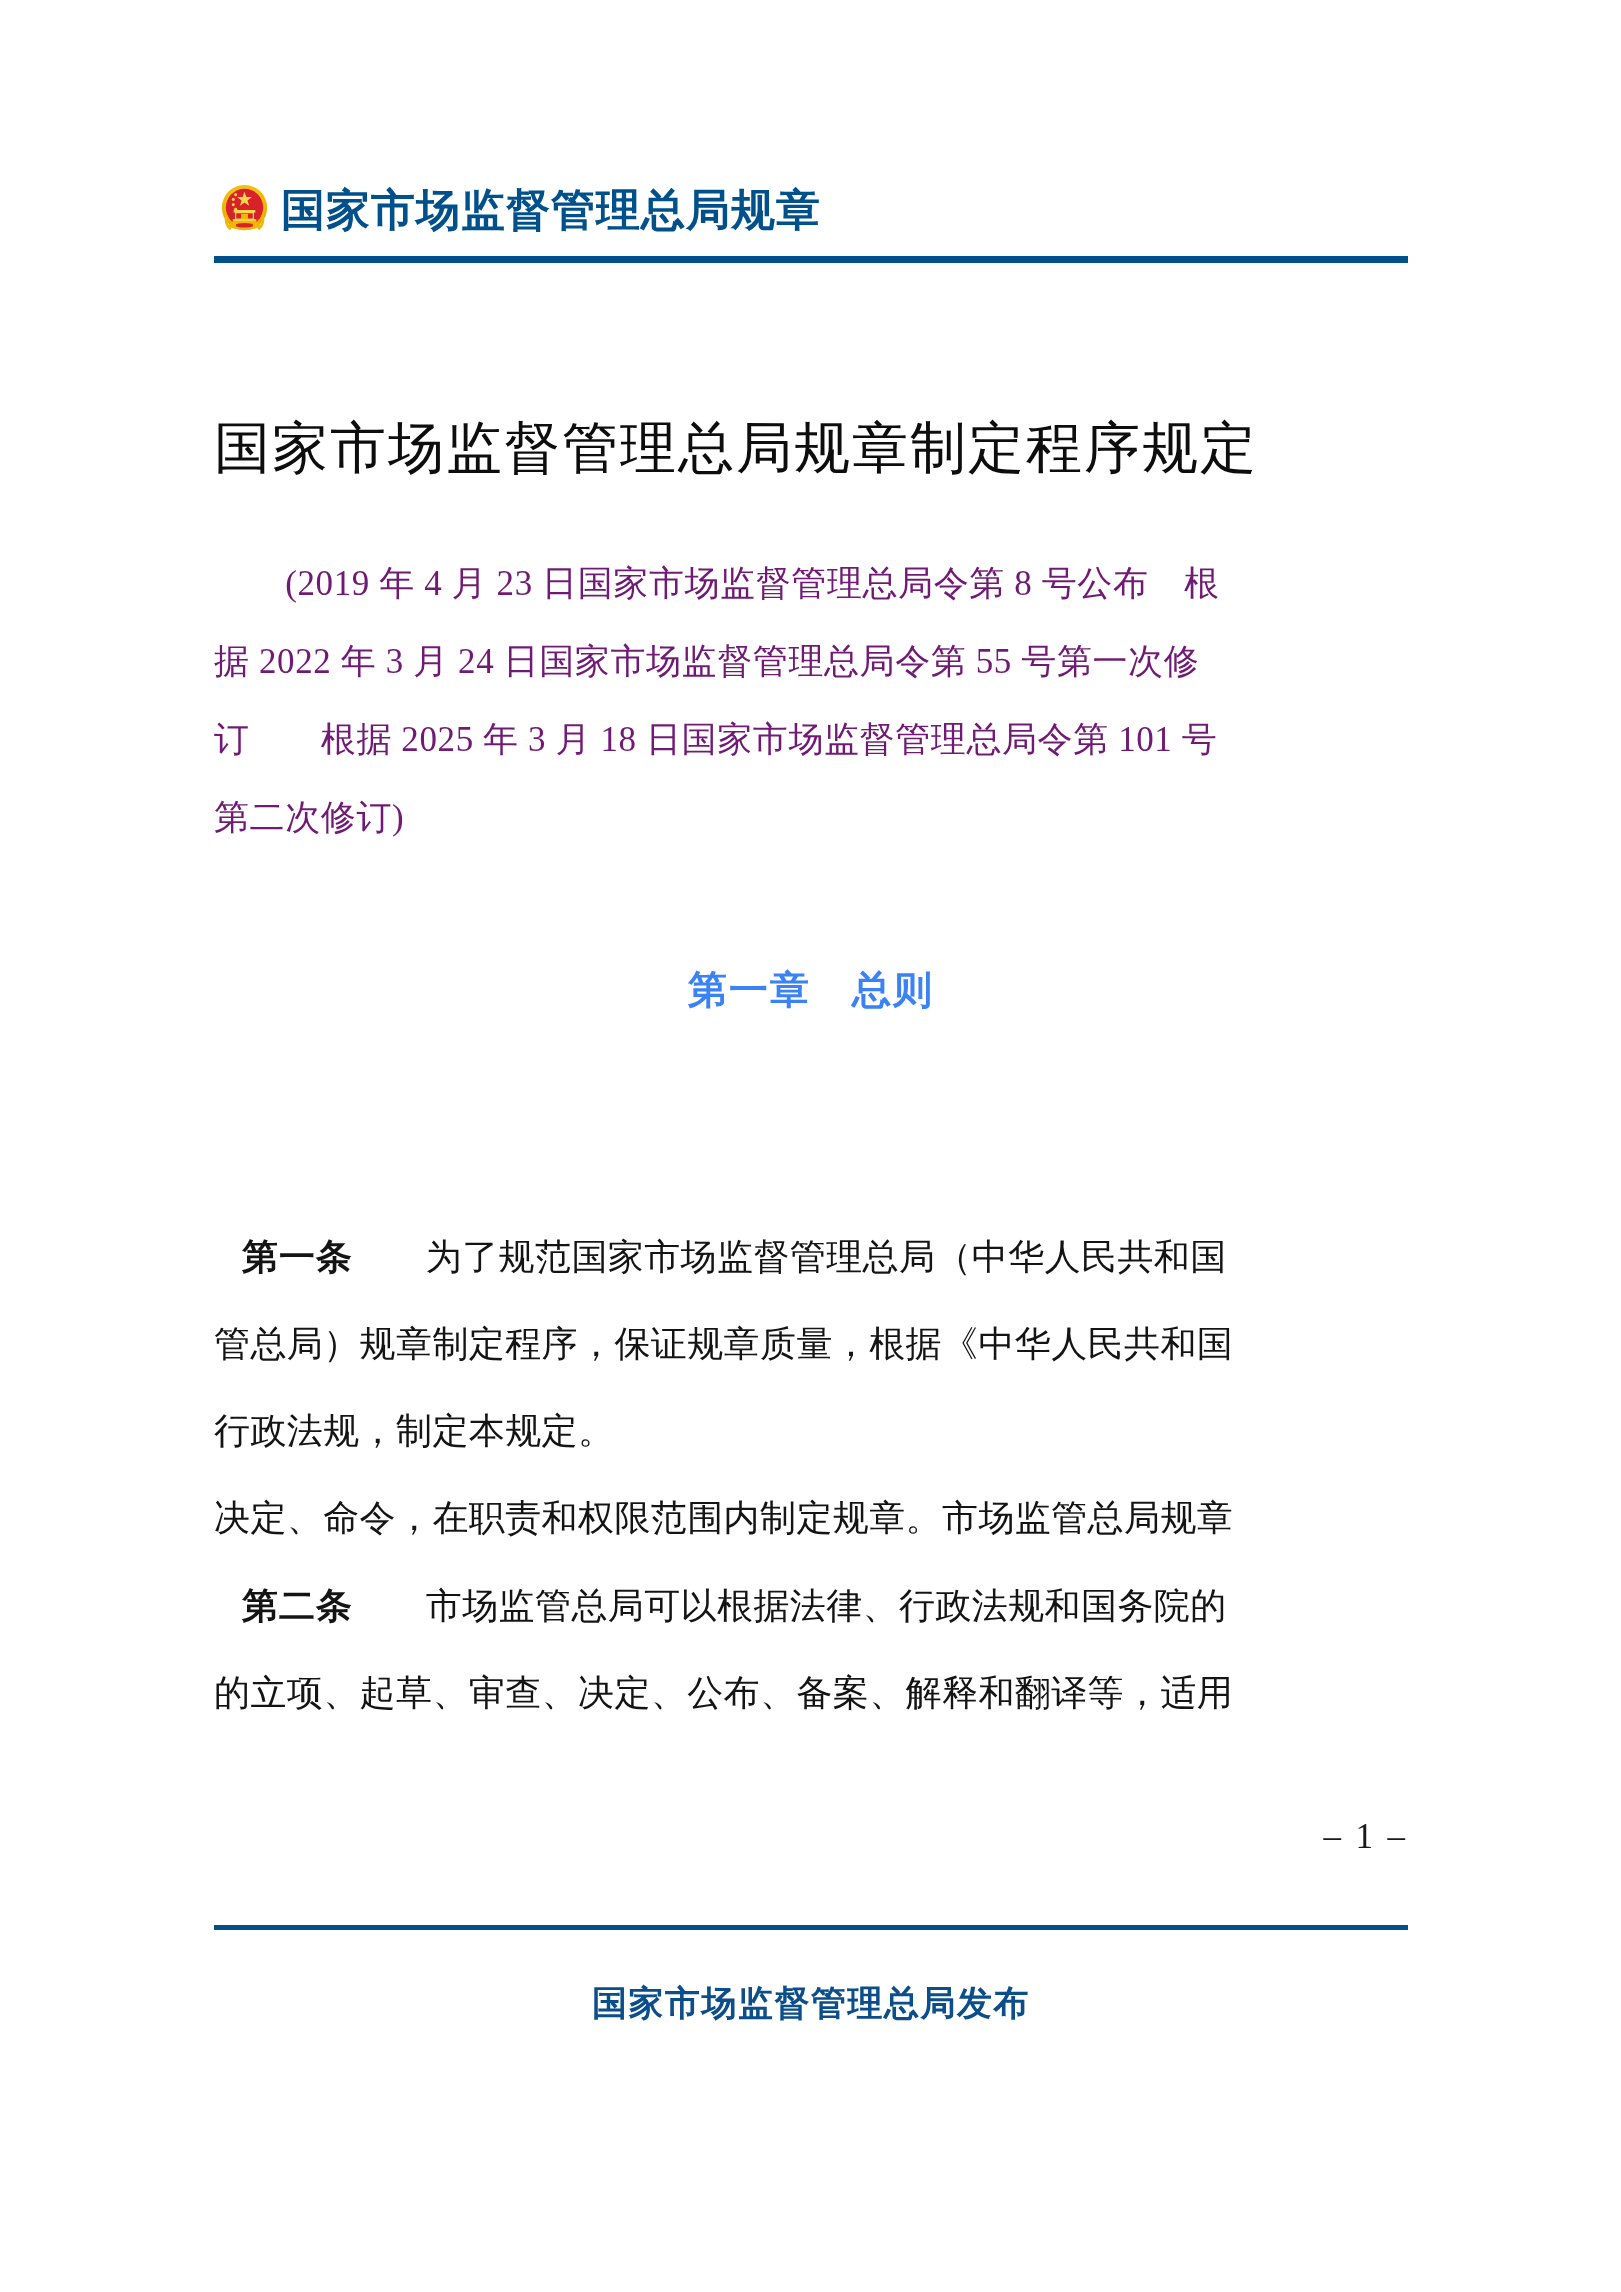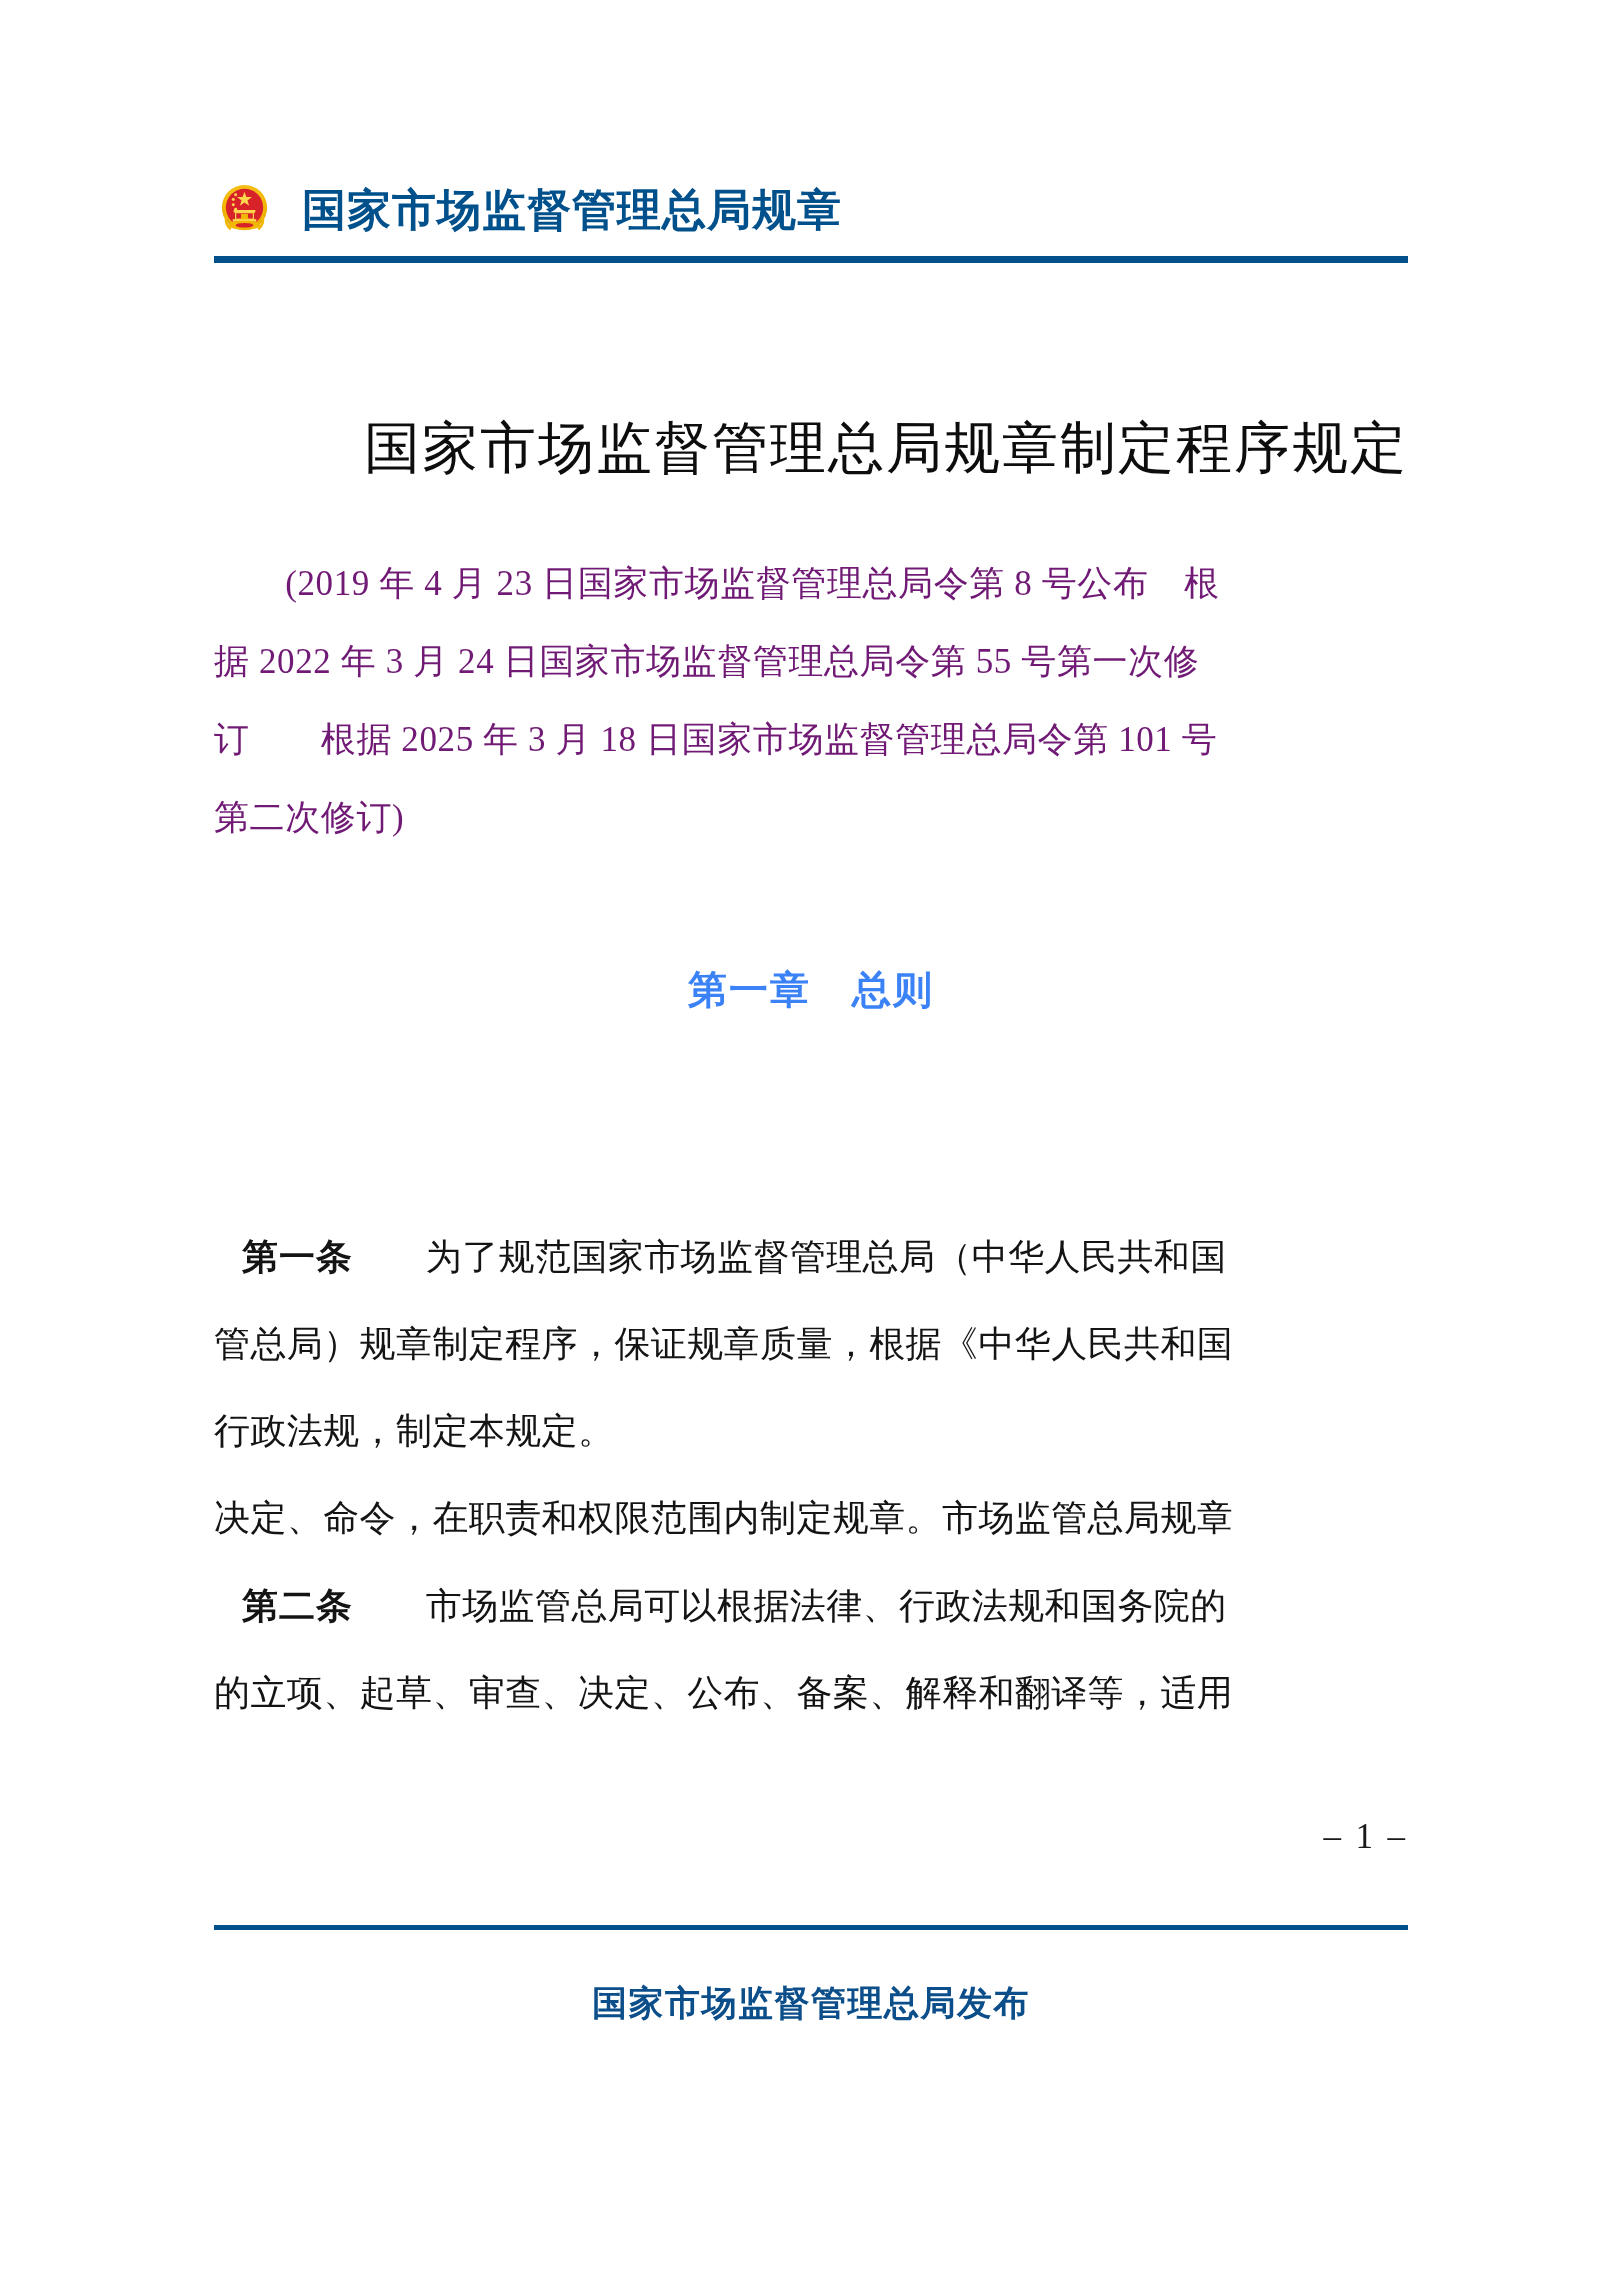--- a/index.html
+++ b/index.html
@@ -23,21 +23,21 @@
   }
 
   
   .doc-header {
     position: absolute;
     left: 214px;
     top: 173px;
     width: 1194px;
     display: flex;
     align-items: center;
-    gap: 27px;
+    gap: 6px;
     height: 74px;
   }
 
   .emblem {
     width: 61px;
     height: 61px;
     flex: 0 0 61px;
     position: relative;
   }
 
@@ -68,21 +68,21 @@
     height: 4.9px;
     background: #00508c;
   }
 
   
   .doc-title {
     position: absolute;
     left: 214px;
     top: 414px;
     width: 1194px;
-    text-align: right;
+    text-align: left;
     font-family: "Liberation Sans", "DejaVu Sans", sans-serif;
     font-size: 56px;
     line-height: 1.2;
     letter-spacing: 2px;
     color: #0d0d0d;
     font-weight: 400;
   }
 
   
   .promulgation {

